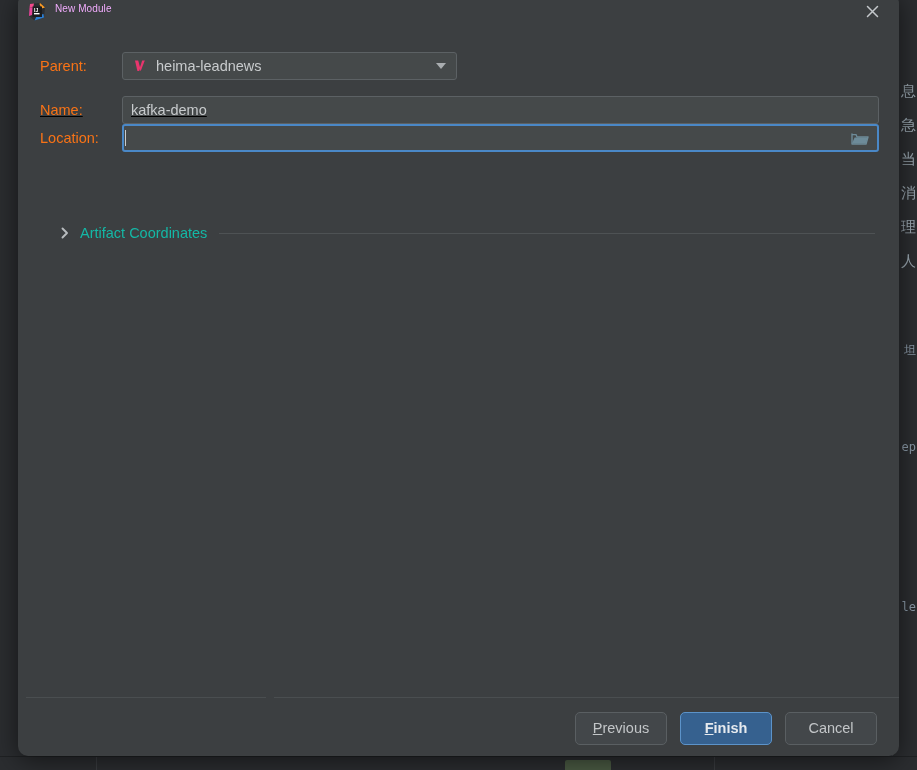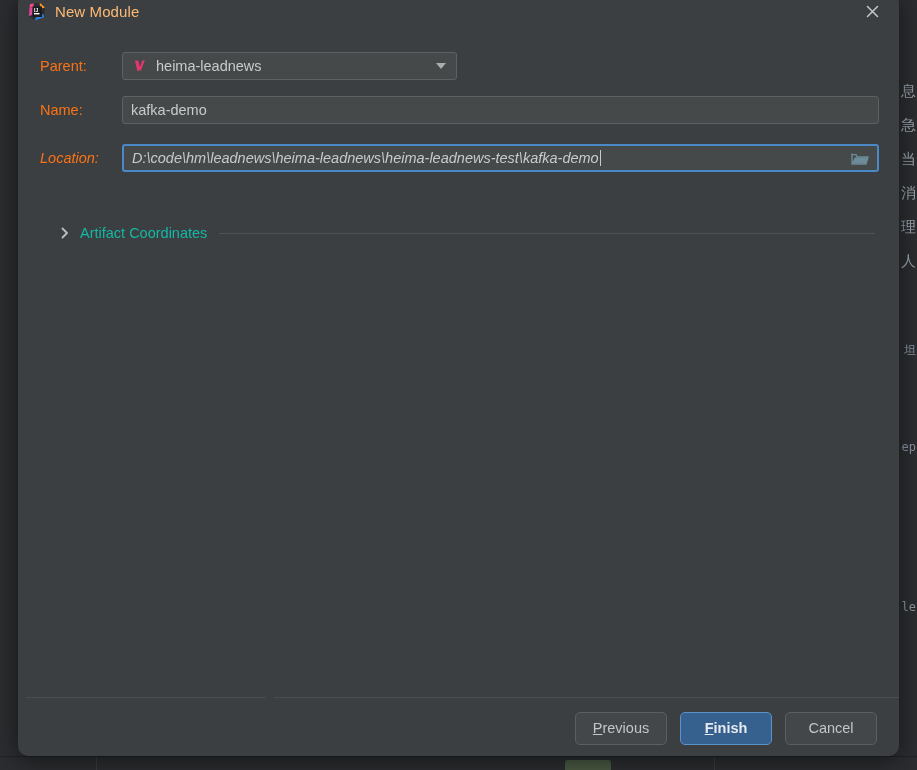--- a/index.html
+++ b/index.html
@@ -97,22 +97,22 @@
     background: #3c3f41;
   }
   #app-icon {
     position: absolute;
     left: 9px; top: 8px;
     width: 20px; height: 20px;
   }
   #dialog-title {
     position: absolute;
     left: 37px; top: 9px;
-    font-size: 15px;
-    color: #fdba74;
+    font-size: 10px;
+    color: #f0abfc;
     letter-spacing: .1px;
   }
   #close-button {
     position: absolute;
     right: 4px; top: 0;
     width: 46px; height: 34px;
     display: flex; align-items: center; justify-content: center;
     cursor: default;
   }
   #close-button svg { display: block; }
@@ -133,22 +133,22 @@
   }
   .form-row {
     position: absolute;
     left: 22px;
     right: 20px;
     height: 28px;
     display: flex;
     align-items: center;
   }
   #row-parent   { top: 20px; }
-  #row-name     { top: 64px; }
-  #row-location { top: 112px; font-style: italic; }
+  #row-name     { top: 64px; text-decoration: underline; }
+  #row-location { top: 92px; }
 
   .form-label {
     width: 82px;
     flex: none;
     font-size: 14.5px;
     color: #f97316;
   }
 
   .field {
     flex: 1;
@@ -382,21 +382,20 @@
     <div class="form-row" id="row-name">
       <label class="form-label">Name:</label>
       <div class="field">
         <span class="field-text">kafka-demo</span>
       </div>
     </div>
 
     <div class="form-row" id="row-location">
       <label class="form-label">Location:</label>
       <div class="field focused">
-        <span class="field-text">D:\code\hm\leadnews\heima-leadnews\heima-leadnews-test\kafka-demo</span>
         <span id="location-caret"></span>
         <span id="browse-icon">
           <svg width="18" height="15" viewBox="0 0 18 15">
             <path d="M1 3 L1 13 L15 13 L17 6 L6 6 L5 3.6 L1.2 3.6 Z" fill="none" stroke="#6d8b99" stroke-width="1.4" stroke-linejoin="round"></path>
             <path d="M1 12.6 L3.6 6.6 L17 6.6 L14.6 12.6 Z" fill="#6d8b99"></path>
           </svg>
         </span>
       </div>
     </div>
 

